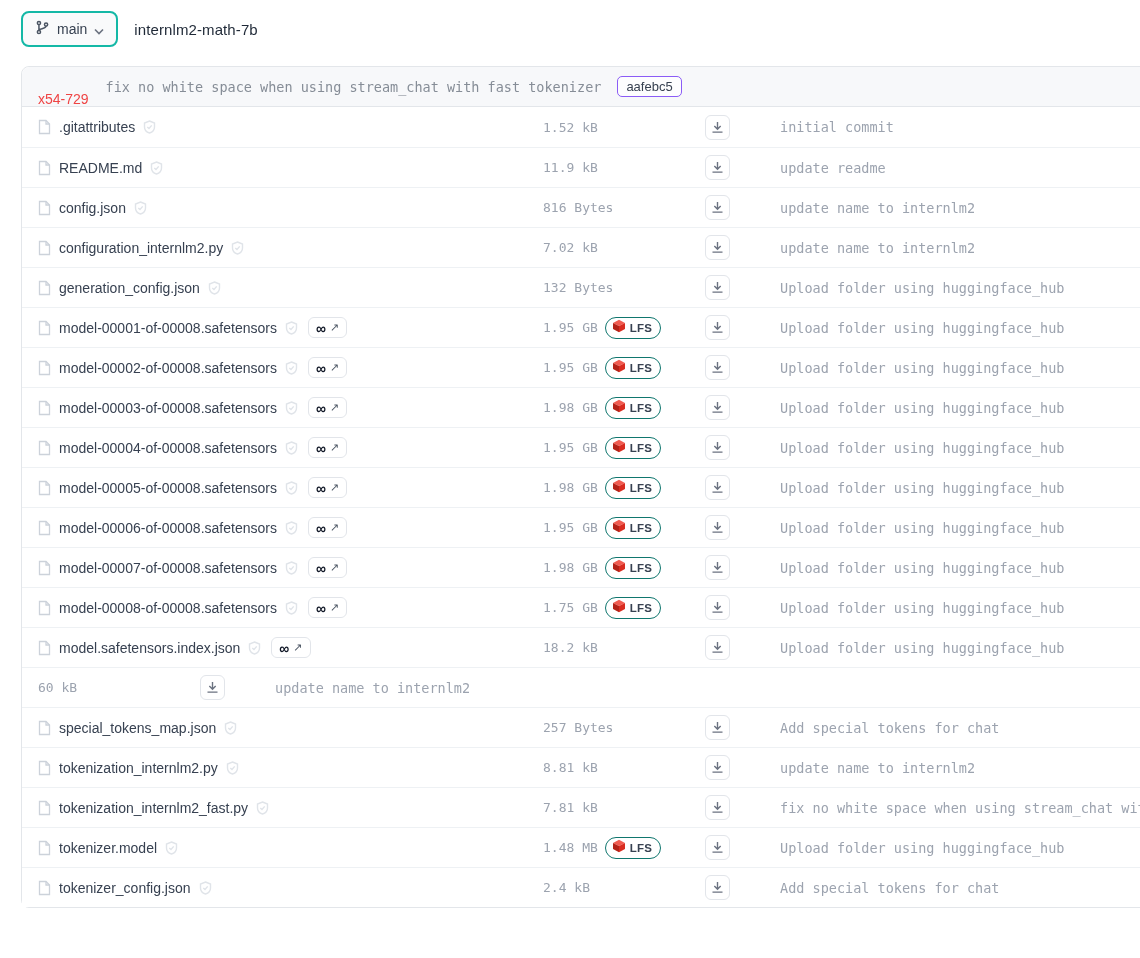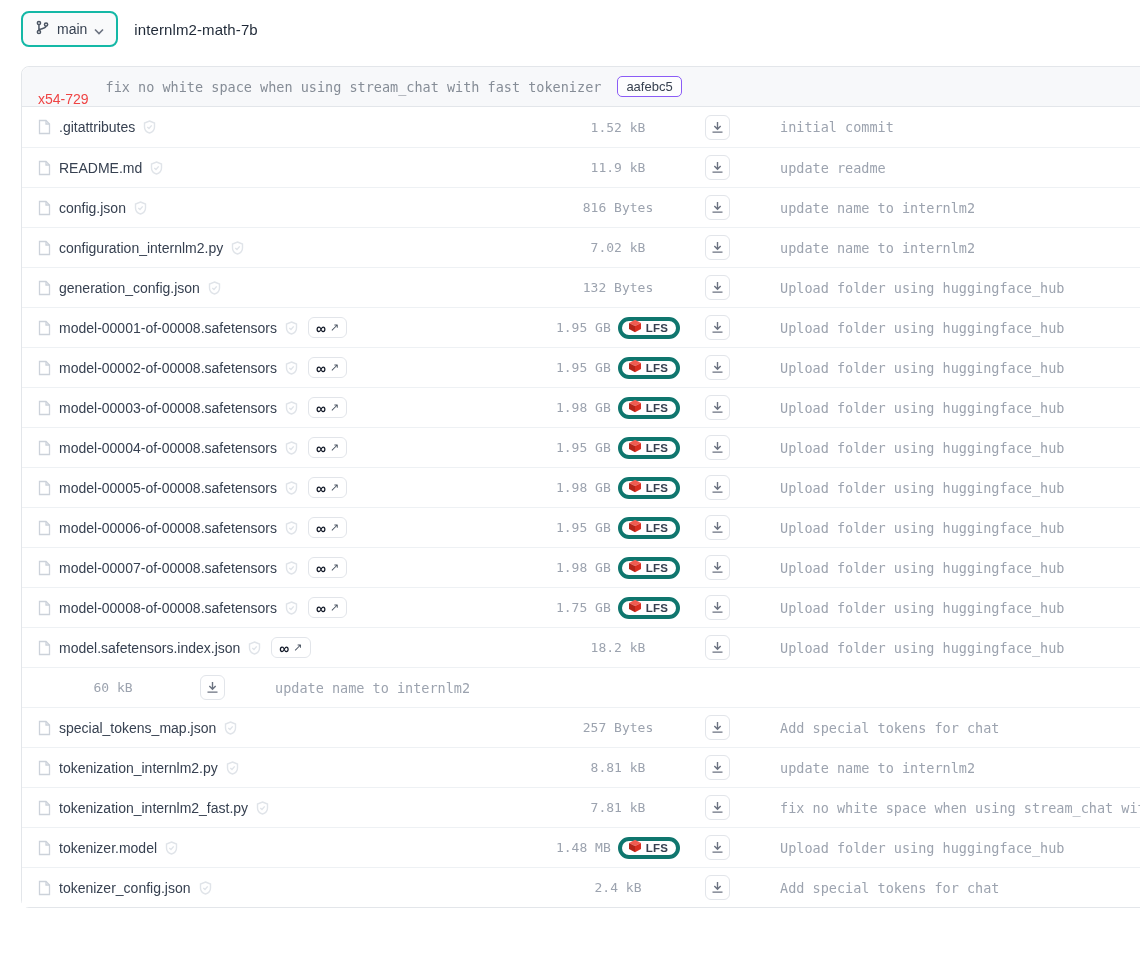--- a/index.html
+++ b/index.html
@@ -67,30 +67,30 @@
     display: inline-flex; align-items: center; gap: 4px;
     margin-left: 10px; padding: 0 7px; height: 21px;
     border: 1px solid #e2e5ea; border-radius: 6px; background: #fff;
     text-decoration: none; cursor: pointer;
   }
   .st-glyph { font-size: 14px; font-weight: 700; color: #111827; line-height: 1; transform: scaleY(1.15); }
   .st-arrow { font-size: 11px; color: #4b5563; line-height: 1; }
 
   .cell-size {
     flex: 0 0 150px; display: flex; align-items: center;
-    justify-content: center; gap: 7px;
+    justify-content: flex-start; gap: 7px;
   }
   .fsize {
     font-family: "DejaVu Sans Mono", monospace;
     font-size: 13px; color: #9ca3af;
   }
   .lfs-badge {
     display: inline-flex; align-items: center; gap: 4px;
     height: 22px; padding: 0 8px 0 6px;
-    border: 4px solid #0f766e; border-radius: 999px; background: #fff;
+    border: 1px solid #0f766e; border-radius: 999px; background: #fff;
   }
   .lfs-label { font-size: 11.5px; font-weight: 700; color: #374151; letter-spacing: .2px; }
 
   .dl-btn {
     flex: none; margin-left: 12px;
     width: 25px; height: 25px;
     display: inline-flex; align-items: center; justify-content: center;
     background: #fff; border: 1px solid #e2e5ea; border-radius: 6px;
     cursor: pointer;
   }

